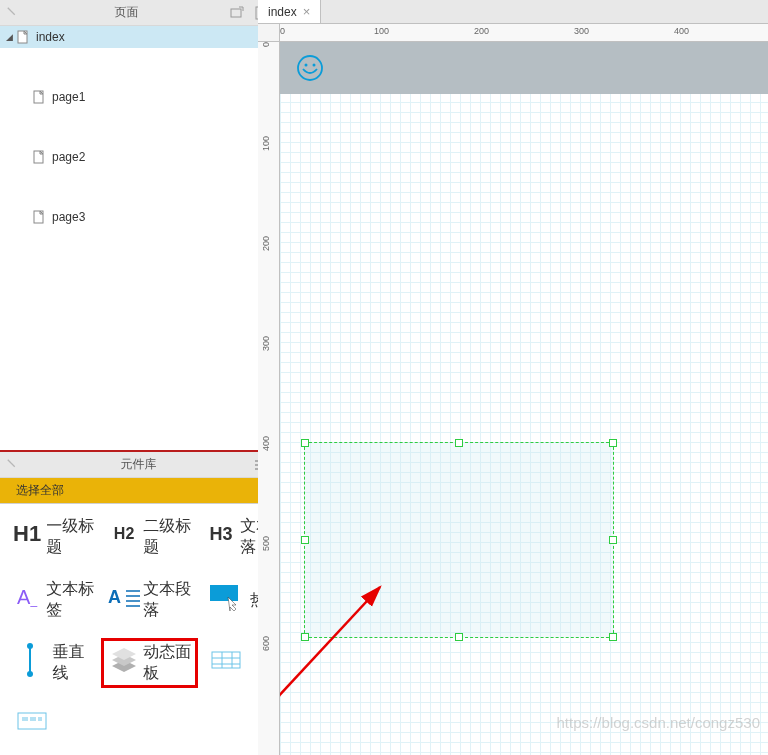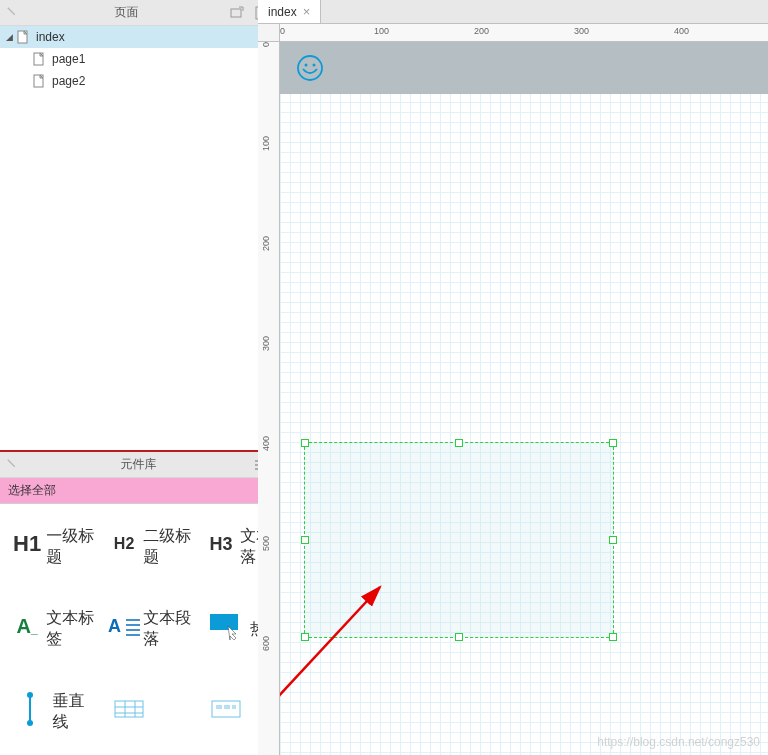--- a/index.html
+++ b/index.html
@@ -11,28 +11,28 @@
     .pages-panel { height: 450px; background: #f8f8f8; border-right: 1px solid #d0d0d0; display: flex; flex-direction: column; }
     .panel-header { height: 26px; background: #e8e8e8; border-bottom: 1px solid #d8d8d8; display: flex; align-items: center; padding: 0 6px; }
     .panel-pin { width: 14px; height: 14px; opacity: 0.5; margin-right: 4px; }
     .panel-title { flex: 1; text-align: center; font-size: 12px; color: #555; }
     .panel-icons { display: flex; gap: 8px; }
     .panel-icon { width: 16px; height: 16px; opacity: 0.6; cursor: pointer; display: flex; align-items: center; justify-content: center; }
     
     .page-tree { flex: 1; background: #fff; overflow: auto; }
     .tree-item { display: flex; align-items: center; height: 22px; padding-left: 6px; cursor: pointer; }
     .tree-item.selected { background: #cce8f4; }
-    .tree-item.child { padding-left: 32px; }
+    .tree-item.child { padding-left: 32px; margin-top: 38px; }
     .tree-arrow { width: 10px; font-size: 9px; color: #555; }
     .tree-page-icon { width: 14px; height: 14px; margin-right: 6px; }
     .tree-label { font-size: 12px; }
     
     
     .lib-panel { flex: 1; background: #fff; border-right: 1px solid #d0d0d0; border-top: 2px solid #b91c1c; display: flex; flex-direction: column; }
-    .lib-selector { height: 26px; background: #f9a8d4; border-bottom: 1px solid #d0d0d0; display: flex; align-items: center; padding: 0 8px; cursor: pointer; }
+    .lib-selector { height: 26px; background: #eab308; border-bottom: 1px solid #d0d0d0; display: flex; align-items: center; padding: 0 16px; cursor: pointer; }
     .lib-selector-text { flex: 1; font-size: 12px; }
     .lib-selector-arrow { font-size: 9px; color: #555; }
     
     .widget-grid { flex: 1; padding: 8px 4px; display: grid; grid-template-columns: repeat(3, 1fr); gap: 12px 0; overflow: auto; position: relative; }
     .widget-grid::-webkit-scrollbar { width: 14px; }
     .widget-grid::-webkit-scrollbar-track { background: #f0f0f0; }
     .widget-grid::-webkit-scrollbar-thumb { background: #c0c0c0; }
     
     .widget-item { display: flex; flex-direction: row; align-items: center; cursor: grab; padding: 4px; }
     .widget-item.highlighted { border: 3px solid #e60000; padding: 1px; }
@@ -59,21 +59,21 @@
     .smiley { position: absolute; left: 16px; top: 12px; width: 28px; height: 28px; }
     
     .dynamic-panel { position: absolute; left: 24px; top: 400px; width: 310px; height: 196px; border: 1px dashed #2ecc40; background: rgba(200,230,240,0.25); }
     .sel-handle { position: absolute; width: 8px; height: 8px; background: #fff; border: 1px solid #2ecc40; }
     .h-tl { left: -4px; top: -4px; } .h-tm { left: 50%; margin-left: -4px; top: -4px; } .h-tr { right: -4px; top: -4px; }
     .h-ml { left: -4px; top: 50%; margin-top: -4px; } .h-mr { right: -4px; top: 50%; margin-top: -4px; }
     .h-bl { left: -4px; bottom: -4px; } .h-bm { left: 50%; margin-left: -4px; bottom: -4px; } .h-br { right: -4px; bottom: -4px; }
     
     .arrow-annotation { position: absolute; pointer-events: none; z-index: 10; }
     
-    .watermark { position: absolute; right: 8px; bottom: 6px; font-size: 12px; color: rgba(180,180,180,0.6); z-index: 20; }
+    .watermark { position: absolute; right: 8px; bottom: 24px; font-size: 15px; color: rgba(180,180,180,0.6); z-index: 20; }
   </style>
 </head>
 <body>
 
 <div class="left-column">
 
   <div class="pages-panel">
     <div class="panel-header">
       <svg class="panel-pin" viewBox="0 0 16 16">
           <path d="M2 2 L6 6 M4 4 L10 10" stroke="#888" stroke-width="1.5" fill="none"></path>
@@ -116,20 +116,27 @@
           </svg>
         <span class="tree-label">page1</span>
       </div>
       <div class="tree-item child">
         <svg class="tree-page-icon" viewBox="0 0 14 14">
             <rect x="2" y="1" width="9" height="12" fill="#fff" stroke="#888"></rect>
             <path d="M8 1 L11 4 L8 4 Z" fill="#ddd" stroke="#888"></path>
           </svg>
         <span class="tree-label">page2</span>
       </div>
+      <div class="tree-item child">
+        <svg class="tree-page-icon" viewBox="0 0 14 14">
+            <rect x="2" y="1" width="9" height="12" fill="#fff" stroke="#888"></rect>
+            <path d="M8 1 L11 4 L8 4 Z" fill="#ddd" stroke="#888"></path>
+          </svg>
+        <span class="tree-label">page3</span>
+      </div>
     </div>
   </div>
 
   <div class="lib-panel">
     <div class="panel-header">
       <svg class="panel-pin" viewBox="0 0 16 16">
           <path d="M2 2 L6 6 M4 4 L10 10" stroke="#888" stroke-width="1.5" fill="none"></path>
         </svg>
       <span class="panel-title">元件库</span>
       <div class="panel-icons">
@@ -164,21 +171,21 @@
         <span class="widget-label">二级标题</span>
       </div>
       <div class="widget-item">
         <div class="widget-icon">
             <span style="font-size:18px;font-weight:bold;color:#333">H3</span>
           </div>
         <span class="widget-label">文本段落</span>
       </div>
       <div class="widget-item">
         <div class="widget-icon">
-            <span style="font-size:20px;font-weight:bold;color:#15803d">A<span style="font-size:12px">_</span></span>
+            <span style="font-size:20px;font-weight:normal;color:#8b5cf6">A<span style="font-size:12px">_</span></span>
           </div>
         <span class="widget-label">文本标签</span>
       </div>
       <div class="widget-item">
         <div class="widget-icon">
             <svg width="36" height="24" viewBox="0 0 36 24">
               <text x="2" y="18" font-size="18" font-weight="bold" fill="#0b6db7">A</text>
               <path d="M20 6 L34 6 M20 11 L34 11 M20 16 L34 16 M20 21 L34 21" stroke="#0b6db7" stroke-width="1.5"></path>
             </svg>
           </div>
@@ -195,20 +202,30 @@
       </div>
       <div class="widget-item">
         <div class="widget-icon">
             <svg width="24" height="36" viewBox="0 0 24 36">
               <circle cx="12" cy="4" r="3" fill="#0b9cd8"></circle>
               <path d="M12 4 L12 32" stroke="#0b9cd8" stroke-width="2"></path>
               <circle cx="12" cy="32" r="3" fill="#0b9cd8"></circle>
             </svg>
           </div>
         <span class="widget-label">垂直线</span>
+      </div>
+      <div class="widget-item highlighted">
+        <div class="widget-icon">
+            <svg width="32" height="28" viewBox="0 0 32 28">
+              <path d="M4 20 L16 14 L28 20 L16 26 Z" fill="#b0b0b0"></path>
+              <path d="M4 14 L16 8 L28 14 L16 20 Z" fill="#c8c8c8"></path>
+              <path d="M4 8 L16 2 L28 8 L16 14 Z" fill="#e0e0e0"></path>
+            </svg>
+          </div>
+        <span class="widget-label">动态面板</span>
       </div>
       <div class="widget-item" style="opacity:0.6">
         <div class="widget-icon">
             <svg width="32" height="20" viewBox="0 0 32 20">
               <rect x="2" y="2" width="28" height="16" fill="none" stroke="#0b9cd8"></rect>
               <path d="M2 8 L30 8 M2 14 L30 14 M12 2 L12 18 M22 2 L22 18" stroke="#0b9cd8"></path>
             </svg>
           </div>
       </div>
       <div class="widget-item" style="opacity:0.6">

